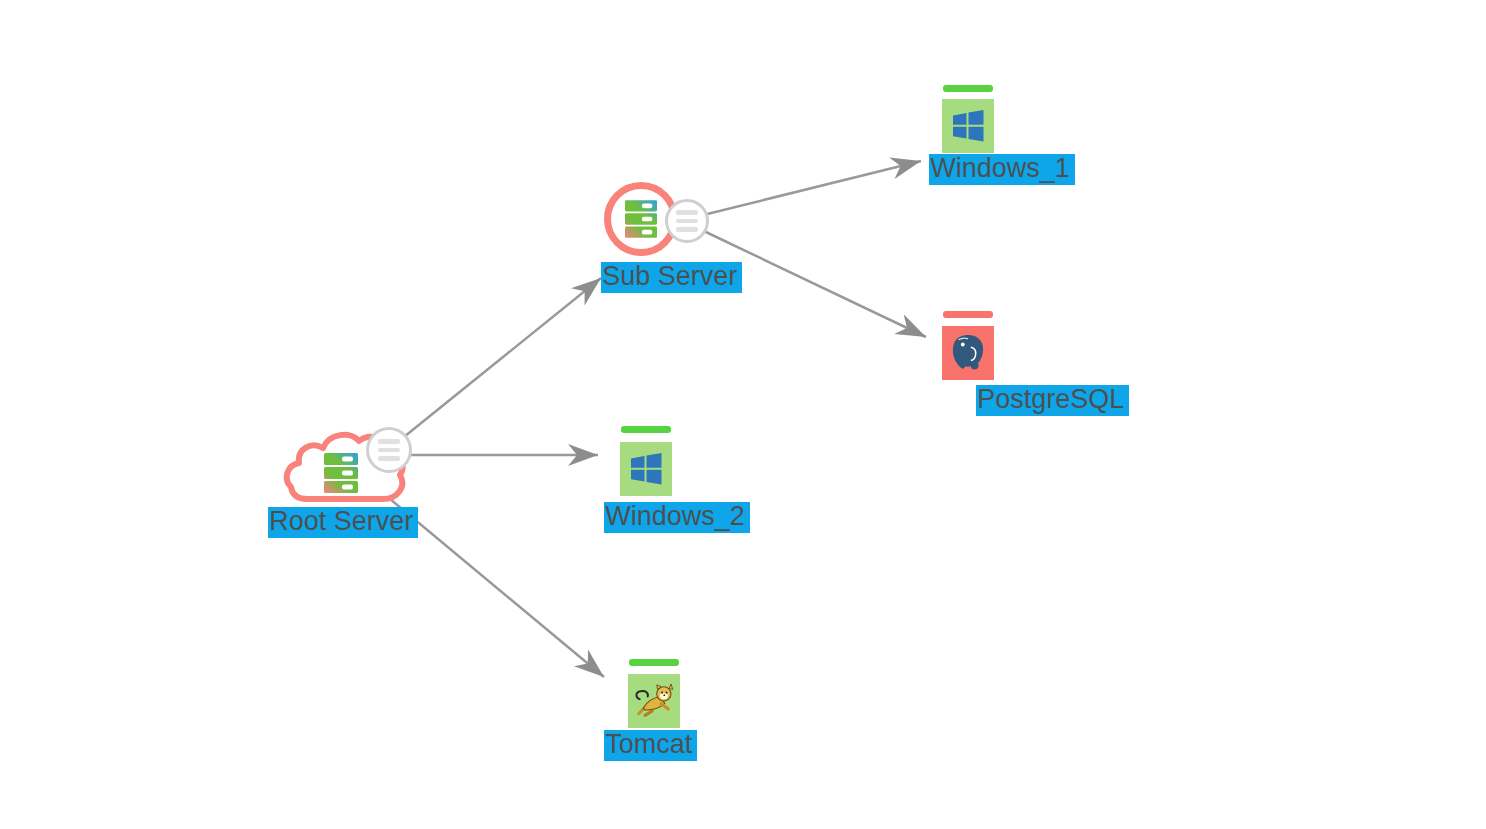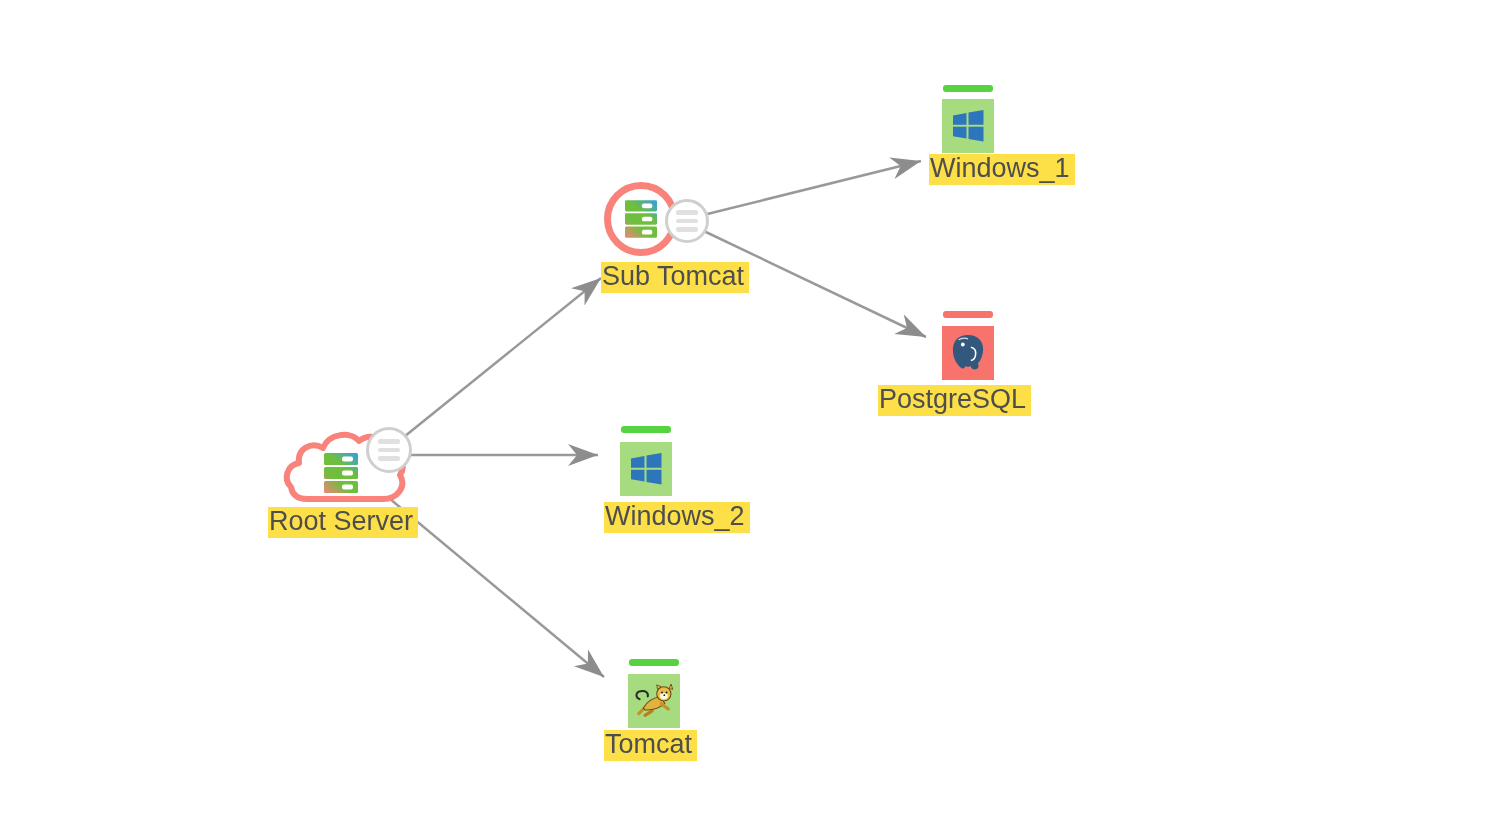--- a/index.html
+++ b/index.html
@@ -11,21 +11,21 @@
     font-family:"Liberation Sans", sans-serif;
   }
   .map { position:absolute; left:0; top:0; width:1486px; height:829px; }
 
   .edges { position:absolute; left:0; top:0; z-index:1; }
   .edges line { stroke:#999999; stroke-width:2.5; }
 
   .label {
     position:absolute; z-index:2;
     font-size:27px; line-height:29px; color:#4e4e4e;
-    background:#fde047; padding:0 5px 2px 1px; white-space:nowrap;
+    background:#0ea5e9; padding:0 5px 2px 1px; white-space:nowrap;
   }
 
   .node { position:absolute; z-index:3; }
 
   
   .cloud-svg { position:absolute; left:0; top:0; }
   .rack-icon { position:absolute; }
 
   .ring {
     position:absolute; width:60px; height:60px;
@@ -69,23 +69,23 @@
       </marker>
     </defs>
     <line x1="389" y1="449" x2="601" y2="278" marker-end="url(#ah)"></line>
     <line x1="389" y1="455" x2="598" y2="455" marker-end="url(#ah)"></line>
     <line x1="348" y1="464" x2="604" y2="677" marker-end="url(#ah)"></line>
     <line x1="687" y1="219" x2="921" y2="161" marker-end="url(#ah)"></line>
     <line x1="687" y1="223" x2="926" y2="337" marker-end="url(#ah)"></line>
   </svg>
 
   <div class="label" style="left:268px; top:507px">Root Server</div>
-  <div class="label" style="left:601px; top:262px">Sub Tomcat</div>
+  <div class="label" style="left:601px; top:262px">Sub Server</div>
   <div class="label" style="left:929px; top:154px">Windows_1</div>
-  <div class="label" style="left:878px; top:385px">PostgreSQL</div>
+  <div class="label" style="left:976px; top:385px">PostgreSQL</div>
   <div class="label" style="left:604px; top:502px">Windows_2</div>
   <div class="label" style="left:604px; top:730px">Tomcat</div>
 
   <div class="node" style="left:280px; top:420px; width:170px; height:120px">
     <svg class="cloud-svg" style="left:3px; top:5px" width="124" height="84" viewBox="0 0 124 84">
       <path d="M 24 74 Q 10 74 8 62 C 0 54 4 40 16 38 C 14 24 28 16 40 23 C 46 8 68 6 76 16 C 86 8 102 12 103 24 C 116 26 124 40 117 50 C 124 62 114 74 100 74 Z" fill="#ffffff" stroke="#f9827b" stroke-width="6" stroke-linejoin="round" stroke-linecap="round"></path>
     </svg>
     <svg class="rack-icon" style="left:44px; top:33px" width="34" height="40" viewBox="0 0 34 40">
       <defs>
         <linearGradient id="rg1" gradientUnits="userSpaceOnUse" x1="0" y1="40" x2="34" y2="0">

